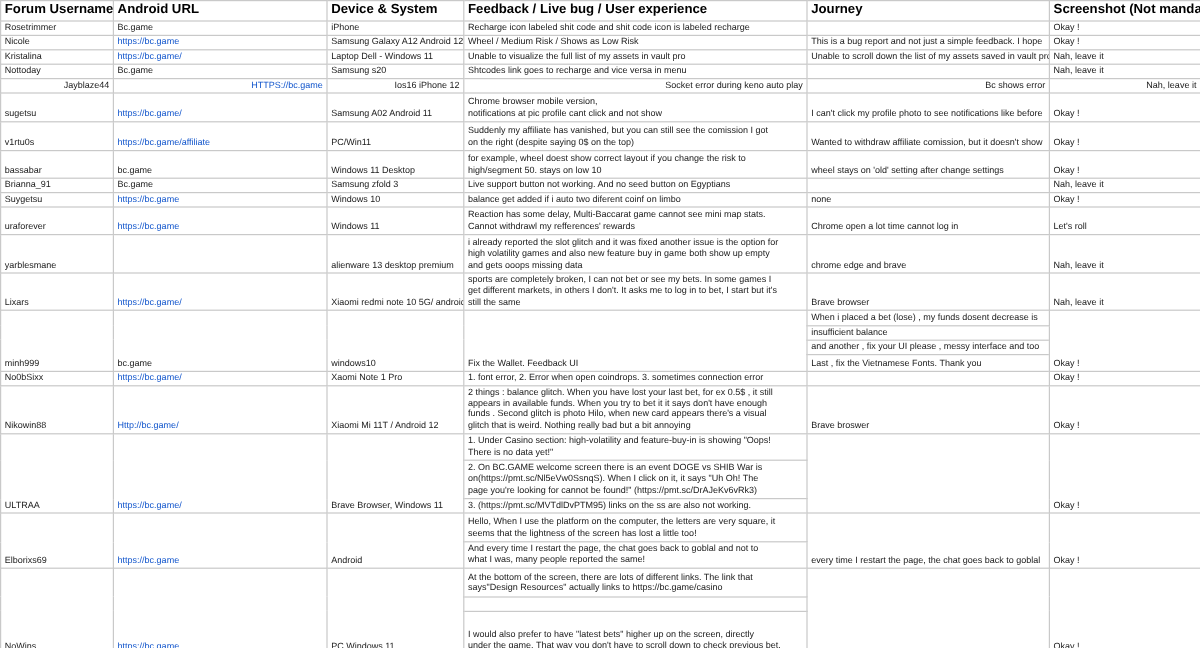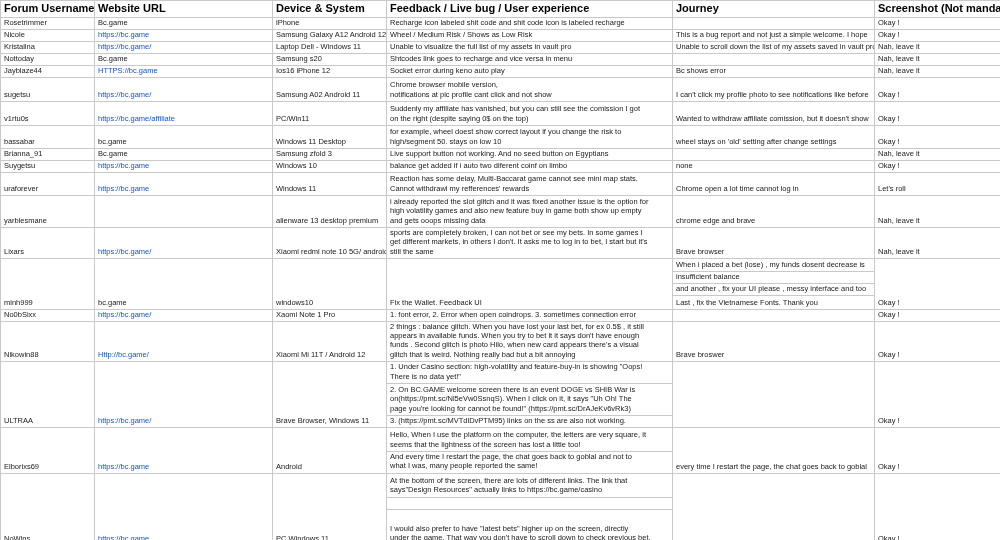--- a/index.html
+++ b/index.html
@@ -29,61 +29,61 @@
         <col style="width: 94px;">
         <col style="width: 178px;">
         <col style="width: 114px;">
         <col style="width: 286px;">
         <col style="width: 202px;">
         <col style="width: 126px;">
       </colgroup>
     <thead>
       <tr id="head-row" style="height: 17px;">
           <th>Forum Username</th>
-          <th>Website URL</th>
+          <th>Android URL</th>
           <th>Device &amp; System</th>
           <th>Feedback / Live bug / User experience</th>
           <th>Journey</th>
           <th>Screenshot (Not mandatory)</th>
         </tr>
     </thead>
     <tbody id="body-rows">
         <tr style="height: 12px;">
           <td>Rosetrimmer</td>
           <td>Bc.game</td>
           <td>iPhone</td>
           <td>Recharge icon labeled shit code and shit code icon is labeled recharge</td>
           <td></td>
           <td>Okay !</td>
         </tr>
         <tr style="height: 12px;">
           <td>Nicole</td>
           <td><a class="lnk" style="color: rgb(17, 85, 204);">https://bc.game</a></td>
           <td>Samsung Galaxy A12 Android 12</td>
           <td>Wheel / Medium Risk / Shows as Low Risk</td>
-          <td>This is a bug report and not just a simple welcome. I hope</td>
+          <td>This is a bug report and not just a simple feedback. I hope</td>
           <td>Okay !</td>
         </tr>
         <tr style="height: 12px;">
           <td>Kristalina</td>
           <td><a class="lnk" style="color: rgb(17, 85, 204);">https://bc.game/</a></td>
           <td>Laptop Dell - Windows 11</td>
           <td>Unable to visualize the full list of my assets in vault pro</td>
           <td>Unable to scroll down the list of my assets saved in vault pro</td>
           <td>Nah, leave it</td>
         </tr>
         <tr style="height: 12px;">
           <td>Nottoday</td>
           <td>Bc.game</td>
           <td>Samsung s20</td>
           <td>Shtcodes link goes to recharge and vice versa in menu</td>
           <td></td>
           <td>Nah, leave it</td>
         </tr>
-        <tr style="height: 12px;">
+        <tr style="height: 12px; text-align: right;">
           <td>Jayblaze44</td>
           <td><a class="lnk" style="color: rgb(17, 85, 204);">HTTPS://bc.game</a></td>
           <td>Ios16 iPhone 12</td>
           <td>Socket error during keno auto play</td>
           <td>Bc shows error</td>
           <td>Nah, leave it</td>
         </tr>
         <tr style="height: 24px;">
           <td>sugetsu</td>
           <td><a class="lnk" style="color: rgb(17, 85, 204);">https://bc.game/</a></td>

